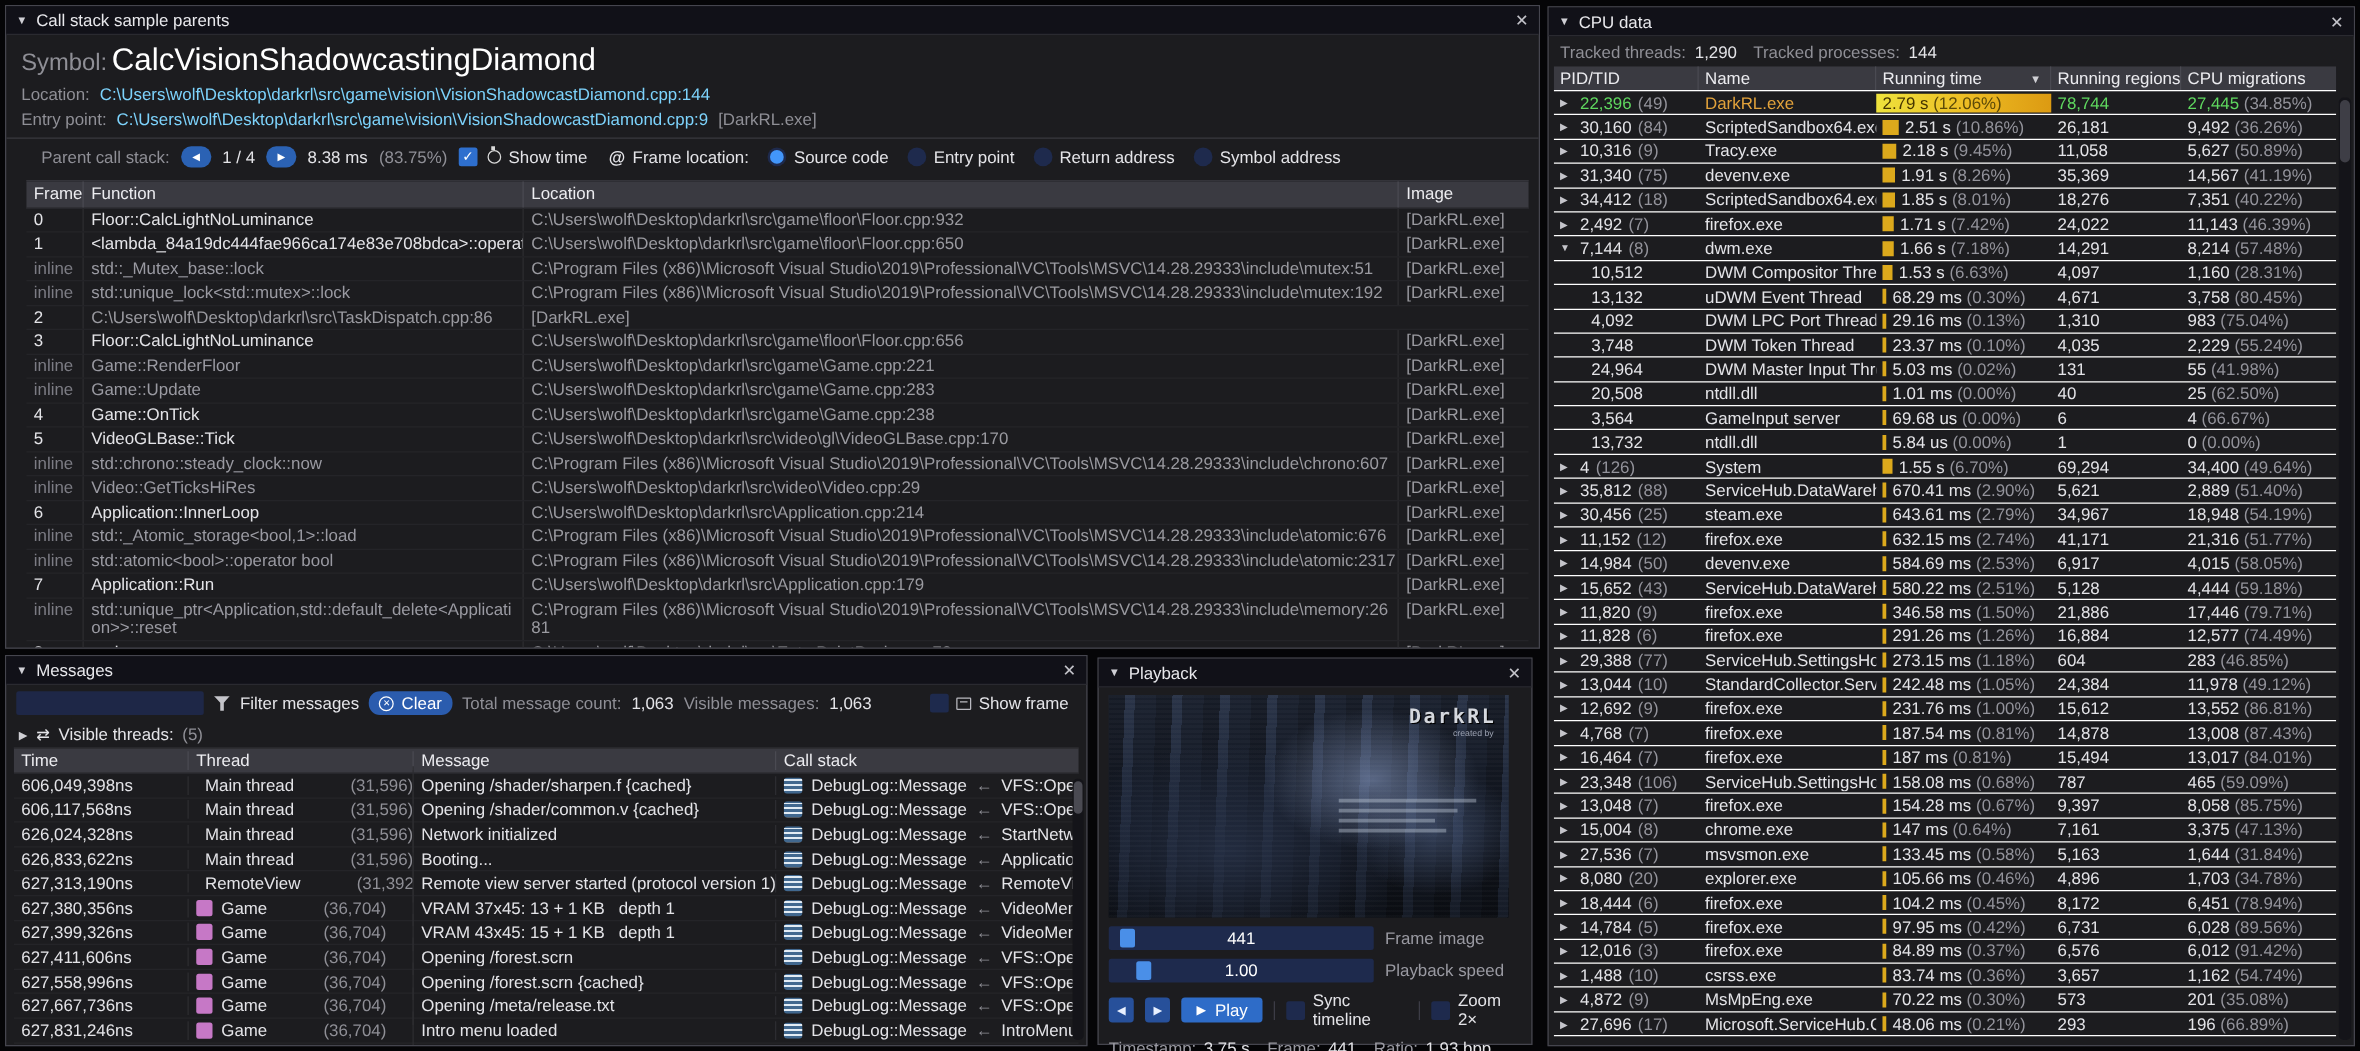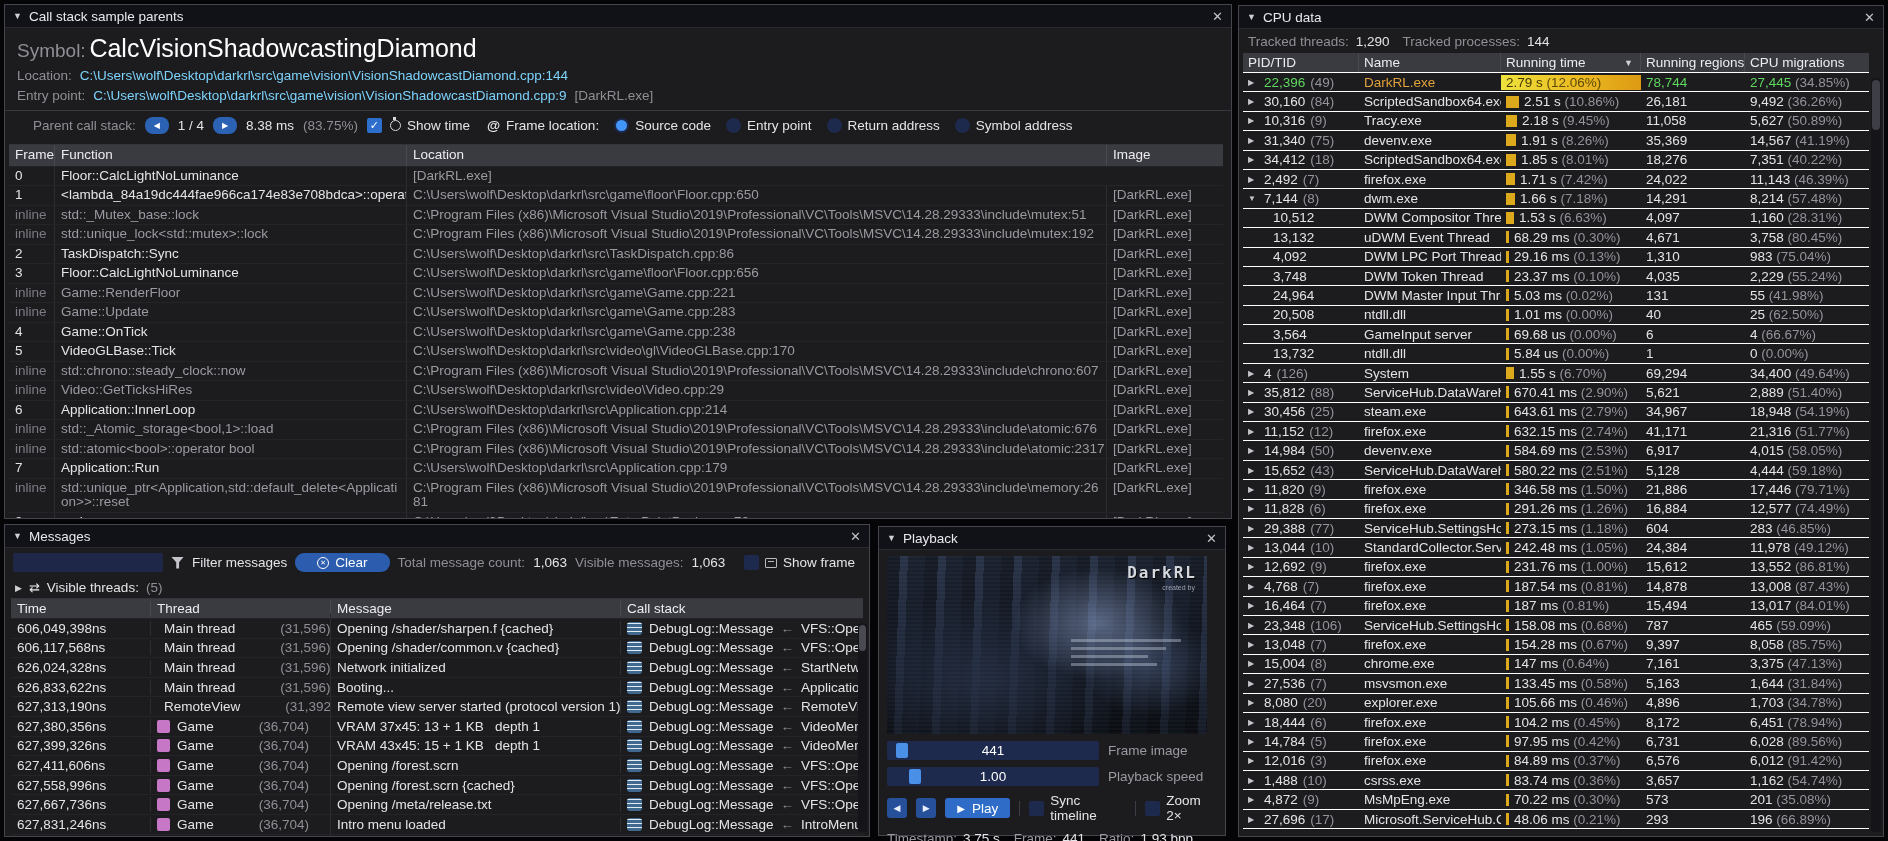--- a/index.html
+++ b/index.html
@@ -27,36 +27,36 @@
     display:flex; align-items:center; justify-content:center; }
   .cb { width:15px; height:15px; border-radius:2px; background:#1e2a4d; display:flex; align-items:center; justify-content:center; flex:none;}
   .cb.on { background:#2e6fce; color:#fff; font-size:11px; }
   .rd { width:15px; height:15px; border-radius:50%; background:#1e2a4d; position:relative; flex:none;}
   .rd.on::after { content:""; position:absolute; inset:2px; border-radius:50%; background:#4296fa; }
   .sw { width:11px; height:11px; border:1.5px solid #d8d8d8; border-radius:50%; position:relative; margin-left:2px;}
   .sw::before { content:""; position:absolute; top:-4px; left:2.5px; width:2.5px; height:3px; background:#d8d8d8; }
   .at { color:#e8e8ec; font-weight:bold; }
   .ctl-item { display:flex; align-items:center; gap:6px; }
 
-  .cs-table { margin:5px 8px 0 4px; overflow:hidden; flex:1; border-top:1px solid #34343a;}
+  .cs-table { margin:5px 8px 0 16px; overflow:hidden; flex:1; border-top:1px solid #34343a;}
   .cs-row { display:grid; grid-template-columns:46px 352px 700px 1fr; align-items:stretch; border-bottom:1px solid #242428; }
   .cs-row > div { padding:2px 6px; overflow:hidden; white-space:nowrap; border-right:1px solid #2c2c31; line-height:14.5px;}
   .cs-row > div:last-child { border-right:none; }
   .cs-head { background:#3a3a41; }
   .cs-head > div { color:#ececf0; border-right:1px solid #4a4a52; padding:3px 6px;}
   .c-loc, .c-img { color:#9a9aa0; }
   .cs-row.dim .c-frame { color:#7c7c84; }
   .cs-row.wrap > div { white-space:normal; word-break:break-all; }
 
   
   #panel-msg { left:4px; top:524px; width:866px; height:313px; }
   .flt-row { height:29px; display:flex; align-items:center; gap:8px; padding:0 8px; }
   .flt-input { width:150px; height:19px; background:#1e2747; border-radius:2px; }
   .funnel { width:13px; height:12px; background:#c4c4ca; clip-path:polygon(0 0,100% 0,62% 48%,62% 100%,40% 100%,40% 48%); }
-  .clear-btn { display:flex; align-items:center; gap:6px; background:#2b5cae; border-radius:9px; height:19px; padding:0 22px; color:#fff;}
+  .clear-btn { display:flex; align-items:center; gap:6px; background:#2b5cae; border-radius:9px; height:19px; padding:0 8px; color:#fff;}
   .clear-x { width:12px; height:12px; border:1.4px solid #fff; border-radius:50%; font-size:7px; display:flex; align-items:center; justify-content:center; color:#fff;}
   .thr-row { height:21px; display:flex; align-items:center; gap:7px; padding:0 10px; }
   .thr-row .tri { font-size:9px; color:#cfcfd4; }
   .shuffle { color:#e4e4e8; font-size:13px; }
   .frame-ico { width:12px; height:10px; border:1.3px solid #b9b9c0; border-radius:1px; position:relative;}
   .frame-ico::after{ content:""; position:absolute; left:2px; right:2px; top:2px; height:1.5px; background:#b9b9c0;}
   .msg-table { margin:0 6px; flex:1; overflow:hidden; border-top:1px solid #34343a;}
   .msg-row { display:grid; grid-template-columns:140px 180px 290px 1fr; height:19.6px; align-items:center; border-bottom:1px solid #242428;}
   .msg-row > div { padding:0 6px; overflow:hidden; white-space:pre; border-right:1px solid #2c2c31; }
   .msg-row > div:last-child { border-right:none; }
@@ -198,20 +198,21 @@
         <div>Function</div>
         <div>Location</div>
         <div>Image</div>
       </div>
       <div class="repeat">
         
       
           <div class="cs-row">
             <div class="c-frame">0</div>
             <div class="c-fn">Floor::CalcLightNoLuminance</div>
+            <div class="c-loc">C:\Users\wolf\Desktop\darkrl\src\game\floor\Floor.cpp:932</div>
             <div class="c-img">[DarkRL.exe]</div>
           </div>
         
           <div class="cs-row">
             <div class="c-frame">1</div>
             <div class="c-fn">&lt;lambda_84a19dc444fae966ca174e83e708bdca&gt;::operator()</div>
             <div class="c-loc">C:\Users\wolf\Desktop\darkrl\src\game\floor\Floor.cpp:650</div>
             <div class="c-img">[DarkRL.exe]</div>
           </div>
         
@@ -224,21 +225,20 @@
         
           <div class="cs-row dim">
             <div class="c-frame">inline</div>
             <div class="c-fn">std::unique_lock&lt;std::mutex&gt;::lock</div>
             <div class="c-loc">C:\Program Files (x86)\Microsoft Visual Studio\2019\Professional\VC\Tools\MSVC\14.28.29333\include\mutex:192</div>
             <div class="c-img">[DarkRL.exe]</div>
           </div>
         
           <div class="cs-row">
             <div class="c-frame">2</div>
-            <div class="c-fn">TaskDispatch::Sync</div>
             <div class="c-loc">C:\Users\wolf\Desktop\darkrl\src\TaskDispatch.cpp:86</div>
             <div class="c-img">[DarkRL.exe]</div>
           </div>
         
           <div class="cs-row">
             <div class="c-frame">3</div>
             <div class="c-fn">Floor::CalcLightNoLuminance</div>
             <div class="c-loc">C:\Users\wolf\Desktop\darkrl\src\game\floor\Floor.cpp:656</div>
             <div class="c-img">[DarkRL.exe]</div>
           </div>

